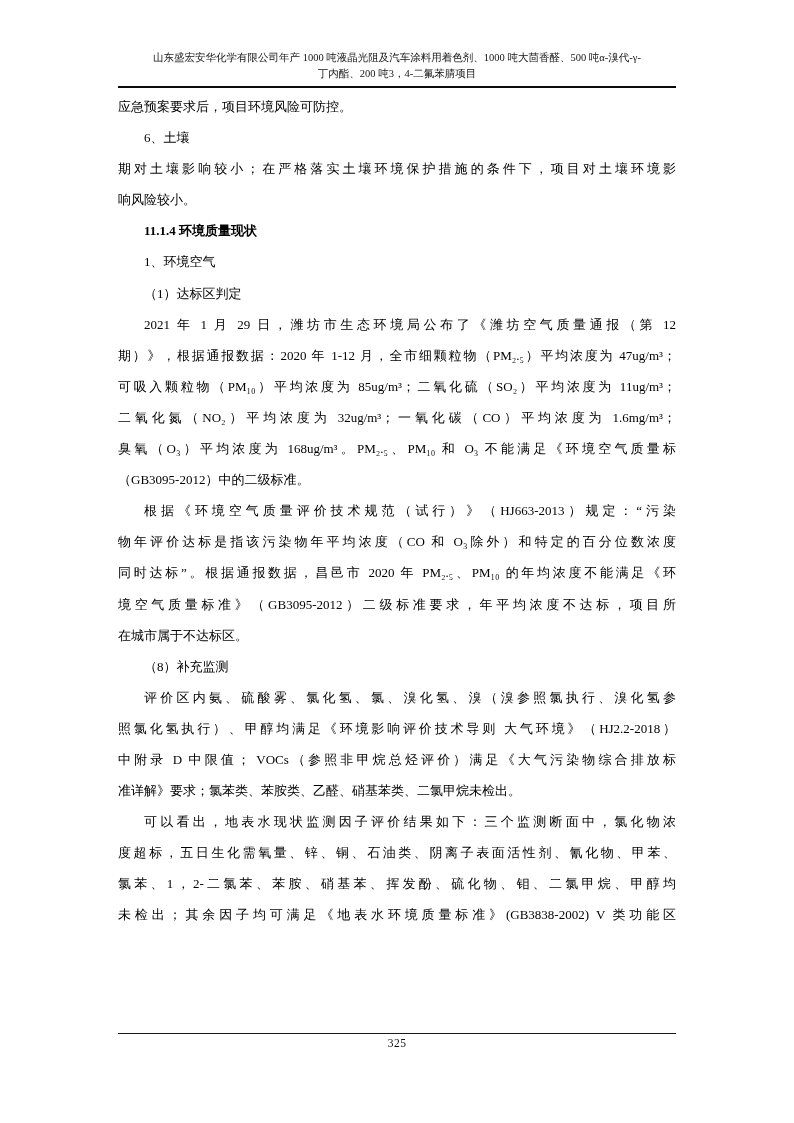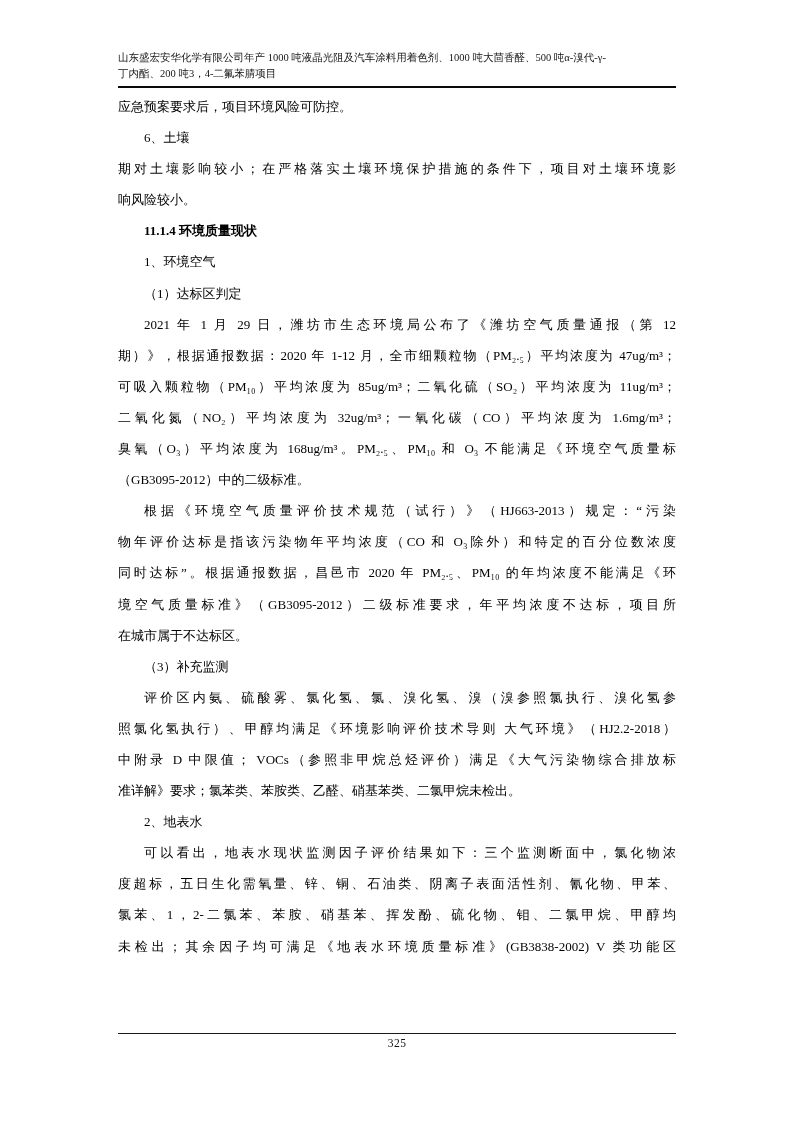--- a/index.html
+++ b/index.html
@@ -2,21 +2,21 @@
 <html><head>
 <meta charset="utf-8">
 <style>
   html,body{margin:0;padding:0;background:#ffffff;}
   .page{
     position:relative;width:794px;height:1123px;background:#ffffff;overflow:hidden;
     color:#1a1a1a;font-family:"Liberation Serif","DejaVu Serif",serif;
   }
   .header{
     position:absolute;top:50px;left:118px;width:558px;
-    font-size:10.5px;line-height:16px;color:#141414;
+    text-align:center;font-size:10.5px;line-height:16px;color:#141414;
     border-bottom:2.5px solid #0a0a0a;padding-bottom:4px;
   }
   .doc-body{
     position:absolute;top:91px;left:118px;width:558px;
     font-size:13px;line-height:31.1px;color:#000000;
   }
   .ln{text-align:justify;text-align-last:left;}
   .ln.j{text-align-last:justify;}
   .ln.ind{text-indent:2em;}
   .ln.hd{font-weight:700;}
@@ -48,26 +48,25 @@
     <div class="ln j">期）》，根据通报数据：2020 年 1-12 月，全市细颗粒物（PM₂.₅）平均浓度为 47ug/m³；</div>
     <div class="ln j">可吸入颗粒物（PM₁₀）平均浓度为 85ug/m³；二氧化硫（SO₂）平均浓度为 11ug/m³；</div>
     <div class="ln j">二氧化氮（NO₂）平均浓度为 32ug/m³；一氧化碳（CO）平均浓度为 1.6mg/m³；</div>
     <div class="ln j">臭氧（O₃）平均浓度为 168ug/m³。PM₂.₅、PM₁₀ 和 O₃ 不能满足《环境空气质量标</div>
     <div class="ln">（GB3095-2012）中的二级标准。</div>
     <div class="ln ind j">根据《环境空气质量评价技术规范（试行）》（HJ663-2013）规定：“污染</div>
     <div class="ln j">物年评价达标是指该污染物年平均浓度（CO 和 O₃除外）和特定的百分位数浓度</div>
     <div class="ln j">同时达标”。根据通报数据，昌邑市 2020 年 PM₂.₅、PM₁₀ 的年均浓度不能满足《环</div>
     <div class="ln j">境空气质量标准》（GB3095-2012）二级标准要求，年平均浓度不达标，项目所</div>
     <div class="ln">在城市属于不达标区。</div>
-    <div class="ln ind">（3）补充监测</div>
+    <div class="ln ind">（8）补充监测</div>
     <div class="ln ind j">评价区内氨、硫酸雾、氯化氢、氯、溴化氢、溴（溴参照氯执行、溴化氢参</div>
     <div class="ln j">照氯化氢执行）、甲醇均满足《环境影响评价技术导则 大气环境》（HJ2.2-2018）</div>
     <div class="ln j">中附录 D 中限值； VOCs（参照非甲烷总烃评价）满足《大气污染物综合排放标</div>
     <div class="ln">准详解》要求；氯苯类、苯胺类、乙醛、硝基苯类、二氯甲烷未检出。</div>
-    <div class="ln ind">2、地表水</div>
     <div class="ln ind j">可以看出，地表水现状监测因子评价结果如下：三个监测断面中，氯化物浓</div>
     <div class="ln j">度超标，五日生化需氧量、锌、铜、石油类、阴离子表面活性剂、氰化物、甲苯、</div>
     <div class="ln j">氯苯、1，2-二氯苯、苯胺、硝基苯、挥发酚、硫化物、钼、二氯甲烷、甲醇均</div>
     <div class="ln j">未检出；其余因子均可满足《地表水环境质量标准》(GB3838-2002) V 类功能区</div>
   </div>
 
   <div class="footer">
     <div class="pageno">325</div>
   </div>
 

